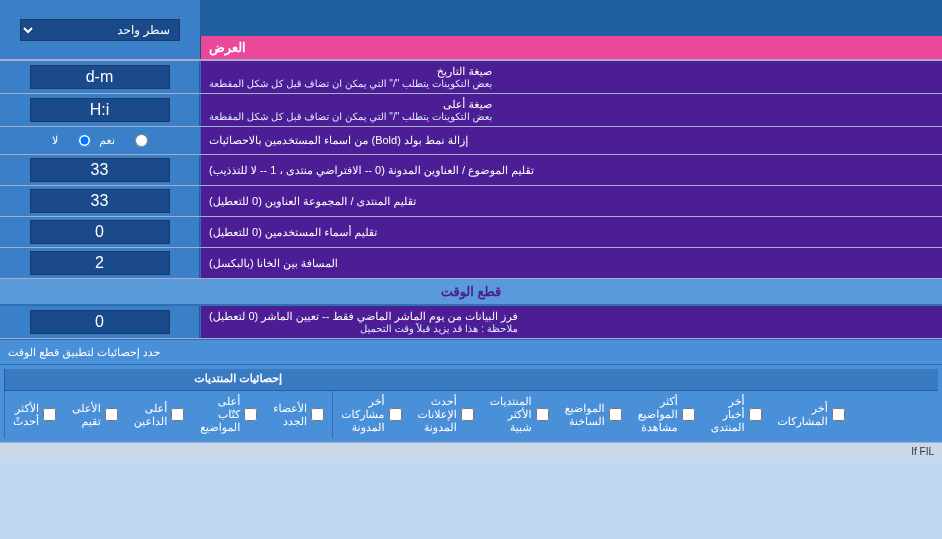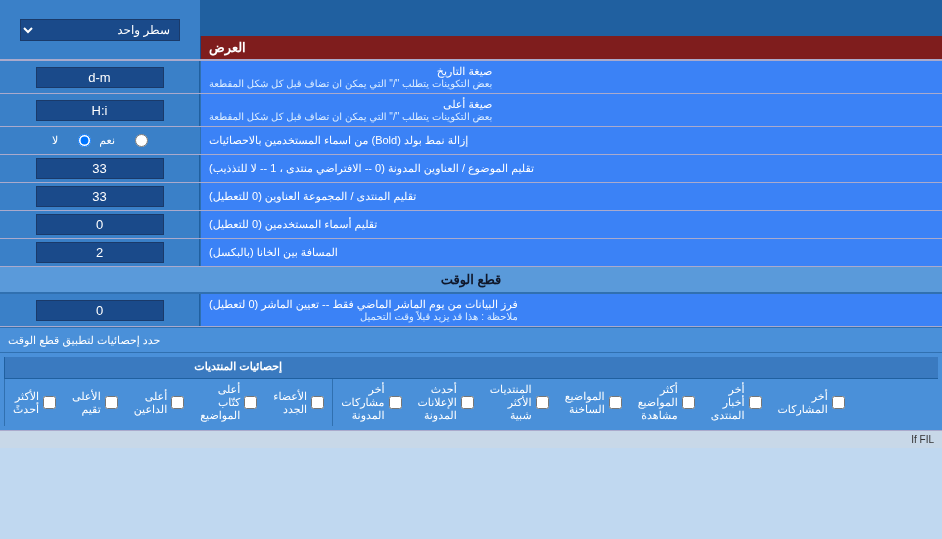--- a/index.html
+++ b/index.html
@@ -18,21 +18,21 @@
 
     .row {
       display: flex;
       width: 100%;
       border-bottom: 1px solid #aac;
       min-height: 28px;
     }
 
     .label-cell {
       flex: 1;
-      background: #3b82f6;
+      background: #4c1d95;
       color: #fff;
       padding: 4px 8px;
       display: flex;
       align-items: center;
       justify-content: flex-end;
       text-align: right;
       font-size: 11px;
       border-left: 1px solid #3070b0;
     }
 
@@ -47,41 +47,41 @@
       min-width: 180px;
       background: #3a80c8;
       display: flex;
       align-items: center;
       justify-content: center;
       padding: 3px 5px;
       border-right: 1px solid #2060a0;
     }
 
     .input-cell input[type="text"] {
-      width: 128px;
+      width: 140px;
       background: #1a4a8a;
       color: #fff;
       border: 1px solid #1a3a6a;
       padding: 2px 5px;
       text-align: center;
-      font-size: 13px;
+      font-size: 16px;
       direction: ltr;
     }
 
     .header-row {
       display: flex;
       width: 100%;
       min-height: 24px;
       background: #2060a0;
       border-bottom: 2px solid #aac;
     }
 
     .header-title {
       flex: 1;
-      background: #7f1d1d;
+      background: #ec4899;
       color: #fff;
       padding: 4px 8px;
       display: flex;
       align-items: center;
       justify-content: flex-end;
       font-weight: bold;
       font-size: 13px;
       border-left: 1px solid #1a4a8a;
       margin-top: 36px;
     }
@@ -120,21 +120,21 @@
     .radio-label {
       color: #fff;
       font-size: 11px;
       display: flex;
       align-items: center;
       gap: 20px;
     }
 
     .section-header {
       background: #5a9ada;
-      color: #0f172a;
+      color: #4c1d95;
       font-weight: bold;
       font-size: 13px;
       padding: 5px 10px;
       text-align: center;
       width: 100%;
       border-bottom: 2px solid #3070b0;
     }
 
     .checkboxes-section {
       background: #4a90d9;

